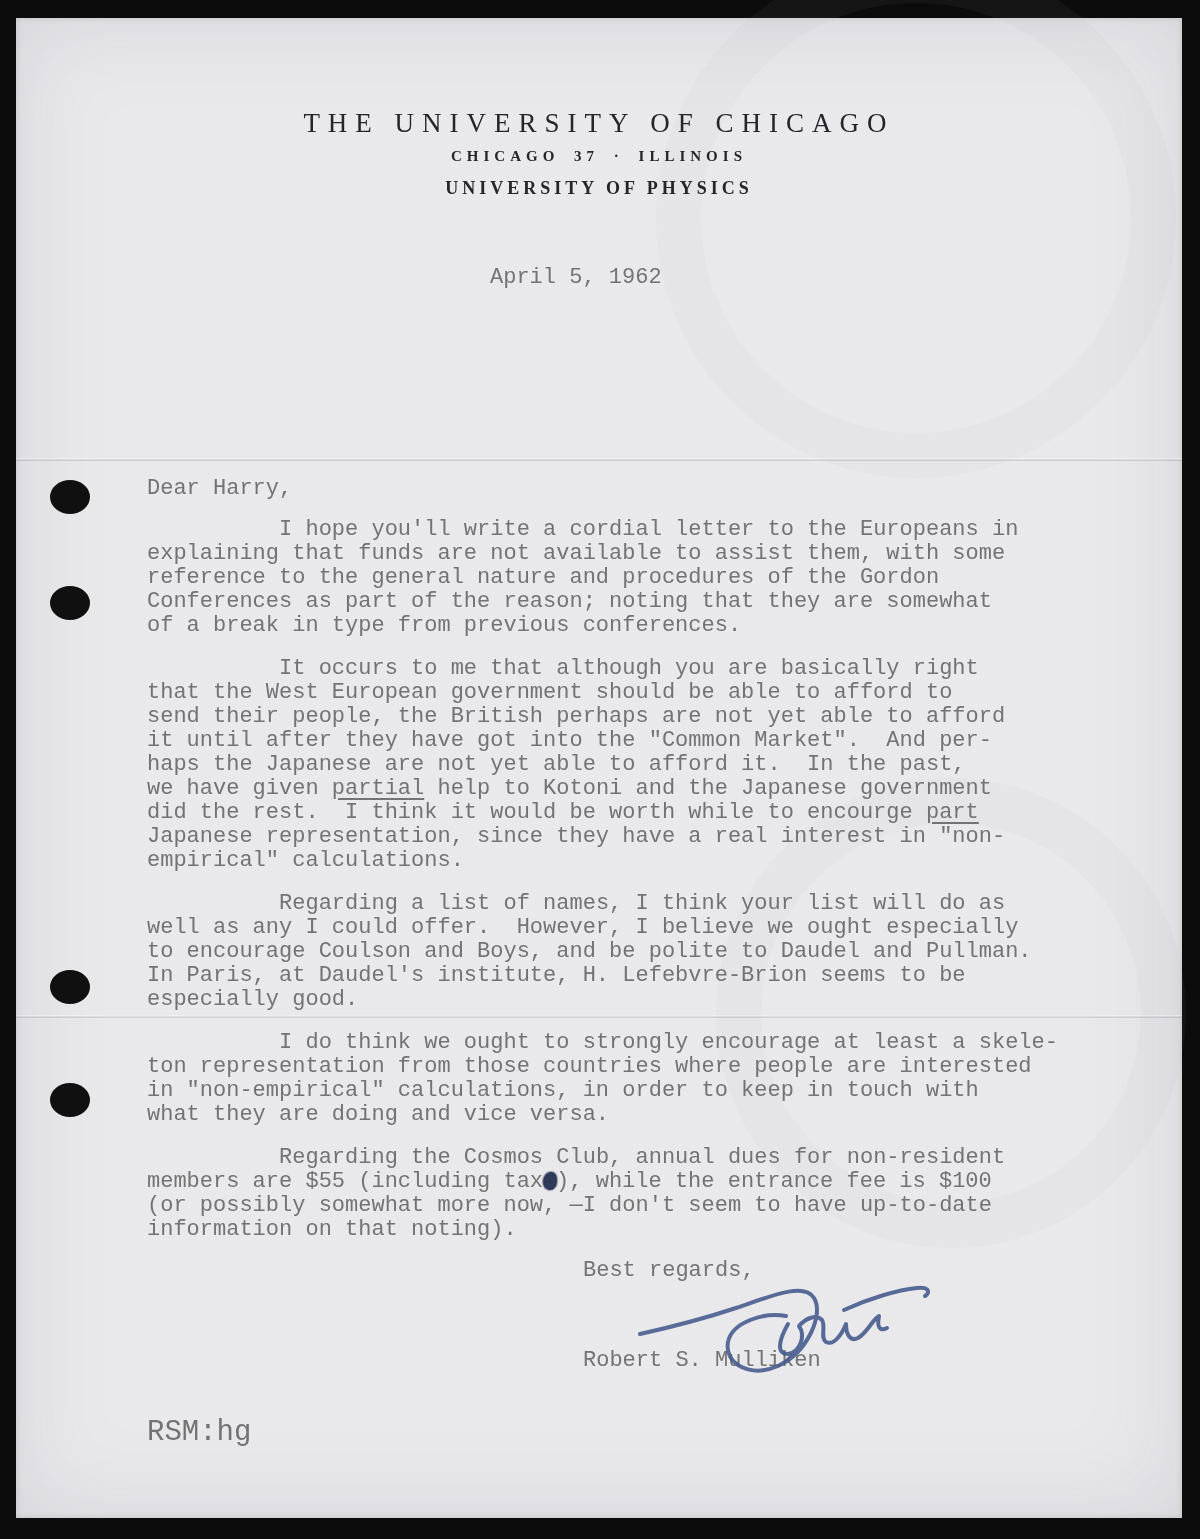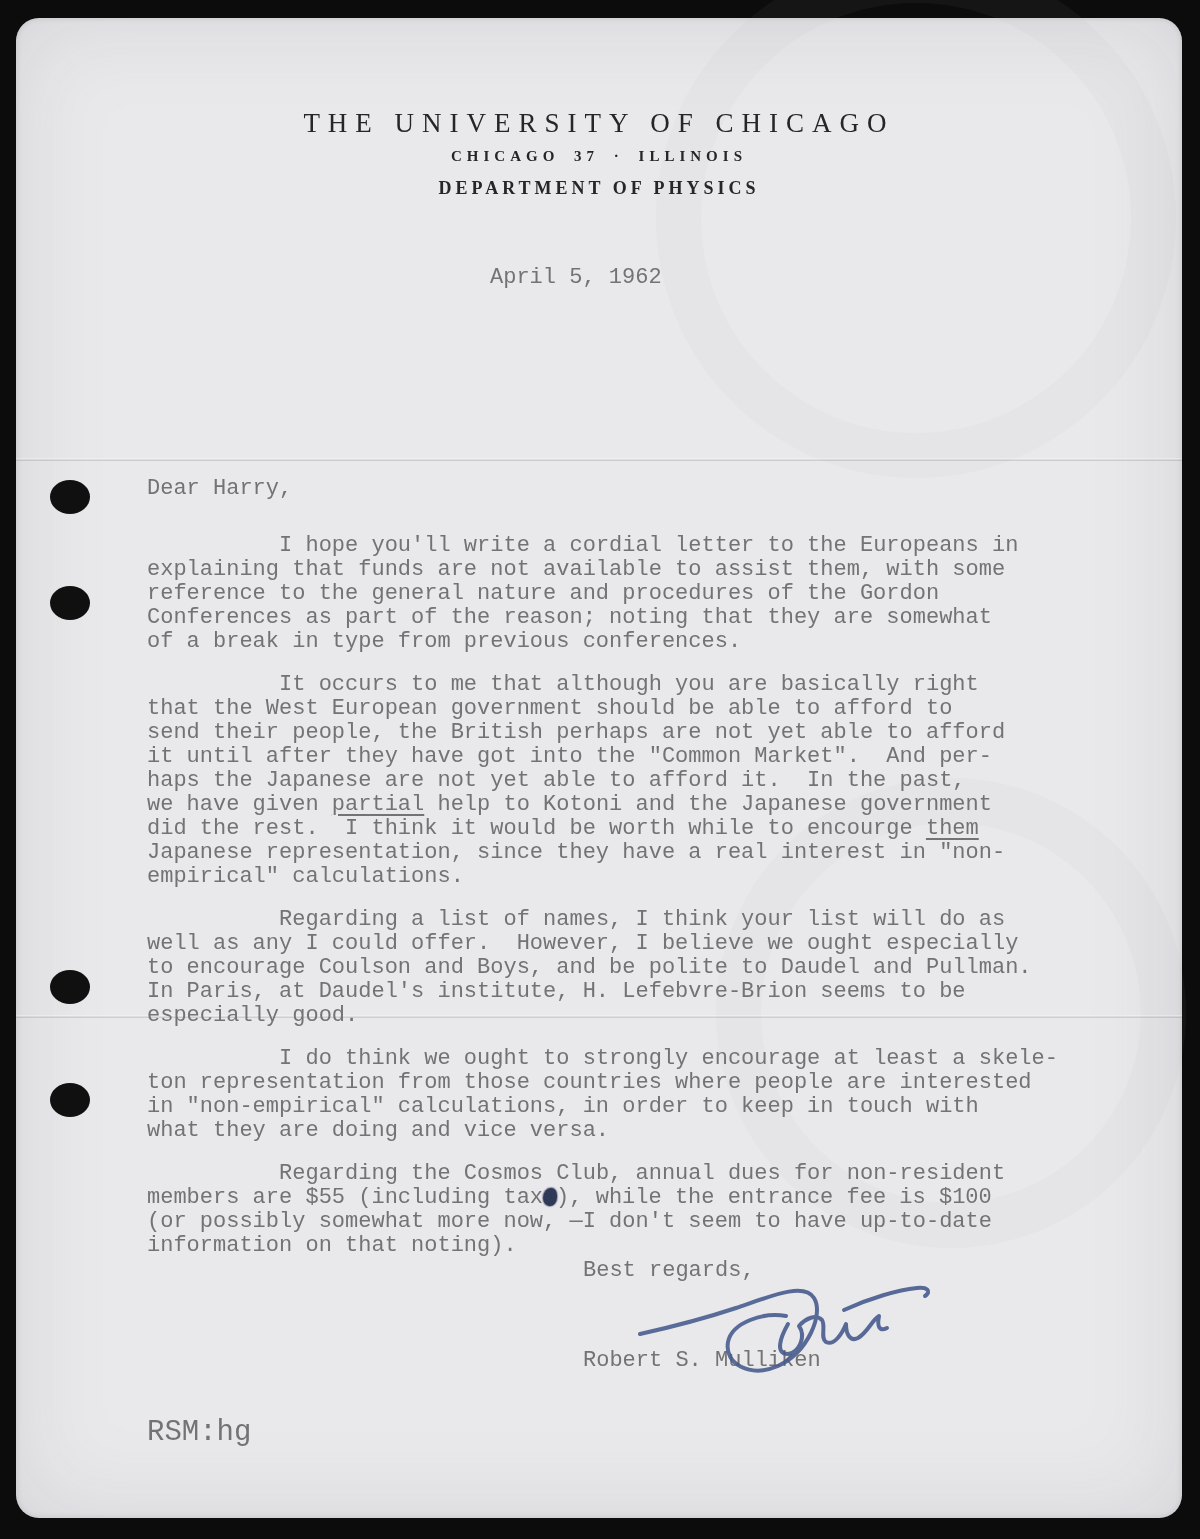--- a/index.html
+++ b/index.html
@@ -11,21 +11,20 @@
     background: #0c0c0c;
     overflow: hidden;
     font-family: "Liberation Mono", monospace;
   }
   .paper {
     position: absolute;
     left: 16px; top: 18px;
     width: 1166px; height: 1500px;
     background: #e9e9ec;
     box-shadow: inset 0 0 90px rgba(120,120,130,0.18), inset 0 0 6px rgba(0,0,0,0.12);
-    border-radius: 23px;
   }
   .watermark {
     position: absolute;
     border-radius: 50%;
     border: 45px solid rgba(165,165,178,0.06);
     pointer-events: none;
   }
   .wm1 { width: 430px; height: 430px; left: 640px; top: -60px; }
   .wm2 { width: 380px; height: 380px; left: 700px; top: 760px; }
   .crease {
@@ -86,21 +85,21 @@
     font-size: 22px;
   }
   .letter-body {
     position: absolute;
     left: 131px; top: 500px;
     width: 930px;
     font-size: 22px;
     line-height: 24px;
   }
   .letter-body p.para {
-    margin: 16px 0 19px 0;
+    margin: 0 0 19px 0;
     white-space: pre-wrap;
   }
   .u {
     text-decoration: underline;
     text-underline-offset: 4px;
     text-decoration-thickness: 1.5px;
   }
   .blot {
     display: inline-block;
     width: 14px; height: 18px;
@@ -138,41 +137,41 @@
   <div class="paper">
 
     <div class="watermark wm1"></div>
     <div class="watermark wm2"></div>
     <div class="crease crease-1"></div>
     <div class="crease crease-2"></div>
 
     <div class="letterhead">
       <div class="lh-university">THE UNIVERSITY OF CHICAGO</div>
       <div class="lh-city">CHICAGO 37 · ILLINOIS</div>
-      <div class="lh-department">DEPARTMENT OF PHYSICS</div>
+      <div class="lh-department">UNIVERSITY OF PHYSICS</div>
     </div>
 
     <div class="date-line typed">April 5, 1962</div>
 
 
     <div class="salutation typed">Dear Harry,</div>
 
     <div class="letter-body typed" id="letter-body">
         <p class="para"><span>          I hope you'll write a cordial letter to the Europeans in
 explaining that funds are not available to assist them, with some
 reference to the general nature and procedures of the Gordon
 Conferences as part of the reason; noting that they are somewhat
 of a break in type from previous conferences.</span></p>
         <p class="para"><span>          It occurs to me that although you are basically right
 that the West European government should be able to afford to
 send their people, the British perhaps are not yet able to afford
 it until after they have got into the "Common Market".  And per-
 haps the Japanese are not yet able to afford it.  In the past,
 we have given </span><span class="u">partial</span><span> help to Kotoni and the Japanese government
-did the rest.  I think it would be worth while to encourge </span><span class="u">them</span><span>
+did the rest.  I think it would be worth while to encourge </span><span class="u">part</span><span>
 Japanese representation, since they have a real interest in "non-
 empirical" calculations.</span></p>
         <p class="para"><span>          Regarding a list of names, I think your list will do as
 well as any I could offer.  However, I believe we ought especially
 to encourage Coulson and Boys, and be polite to Daudel and Pullman.
 In Paris, at Daudel's institute, H. Lefebvre-Brion seems to be
 especially good.</span></p>
         <p class="para"><span>          I do think we ought to strongly encourage at least a skele-
 ton representation from those countries where people are interested
 in "non-empirical" calculations, in order to keep in touch with

